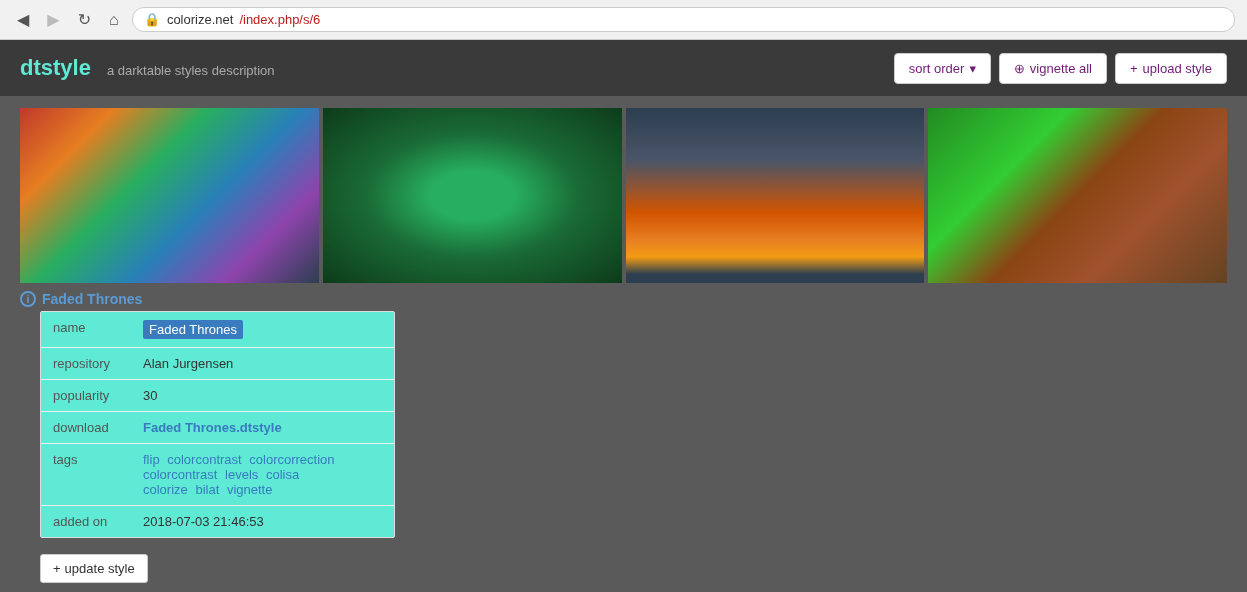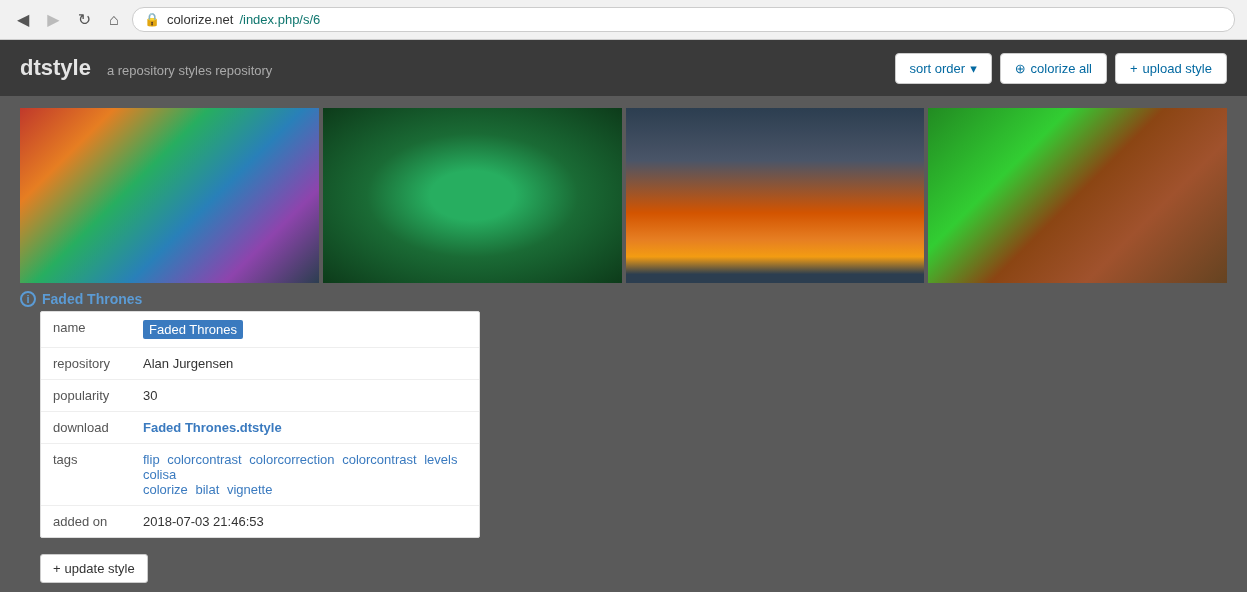--- a/index.html
+++ b/index.html
@@ -45,21 +45,21 @@
       display: flex;
       align-items: center;
       justify-content: space-between;
     }
     .site-header-left {
       display: flex;
       align-items: baseline;
       gap: 16px;
     }
     .site-title {
-      color: #e5e5e5;
+      color: #5eead4;
       font-size: 22px;
       font-weight: bold;
     }
     .site-subtitle {
       color: #aaa;
       font-size: 13px;
     }
     .header-actions {
       display: flex;
       gap: 8px;
@@ -67,21 +67,21 @@
     .btn {
       padding: 7px 14px;
       border-radius: 4px;
       border: 1px solid #ccc;
       cursor: pointer;
       font-size: 13px;
       display: flex;
       align-items: center;
       gap: 5px;
       background: white;
-      color: #0369a1;
+      color: #701a75;
     }
     .btn-upload {
       background: white;
       border: 1px solid #ccc;
     }
 
     
     .main-content {
       background: #5a5a5a;
       padding: 12px 20px;
@@ -131,25 +131,25 @@
     }
     .style-name-link {
       color: #5b9bd5;
       text-decoration: none;
       font-size: 14px;
       font-weight: bold;
     }
 
     
     .detail-popup {
-      background: #ffffff;
+      background: #5eead4;
       border: 1px solid #ddd;
       border-radius: 2px;
       padding: 0;
-      width: 440px;
+      width: 355px;
       margin-left: 20px;
       position: relative;
       z-index: 10;
     }
     .detail-table {
       width: 100%;
       border-collapse: collapse;
     }
     .detail-table tr {
       border-bottom: 1px solid #eee;
@@ -225,37 +225,37 @@
 <body>
 
 <div class="browser-bar">
   <button class="browser-nav-btn">◀</button>
   <button class="browser-nav-btn" disabled="">▶</button>
   <button class="browser-nav-btn">↻</button>
   <button class="browser-nav-btn">⌂</button>
   <div class="browser-url-bar">
     <span>🔒</span>
     <span>colorize.net</span>
-      <span style="color:#0f766e">/index.php/s/6</span>
+      <span style="color:#b91c1c">/index.php/s/6</span>
   </div>
 </div>
 
 <div class="site-header">
   <div class="site-header-left">
     <span class="site-title">dtstyle</span>
-    <span class="site-subtitle">a repository styles repository</span>
+    <span class="site-subtitle">a darktable styles description</span>
   </div>
   <div class="header-actions">
     <button class="btn">
       <span>sort order</span>
       <span>▾</span>
     </button>
     <button class="btn">
       <span>⊕</span>
-      <span>colorize all</span>
+      <span>vignette all</span>
     </button>
     <button class="btn btn-upload">
       <span>+</span>
       <span>upload style</span>
     </button>
   </div>
 </div>
 
 <div class="main-content">
 

